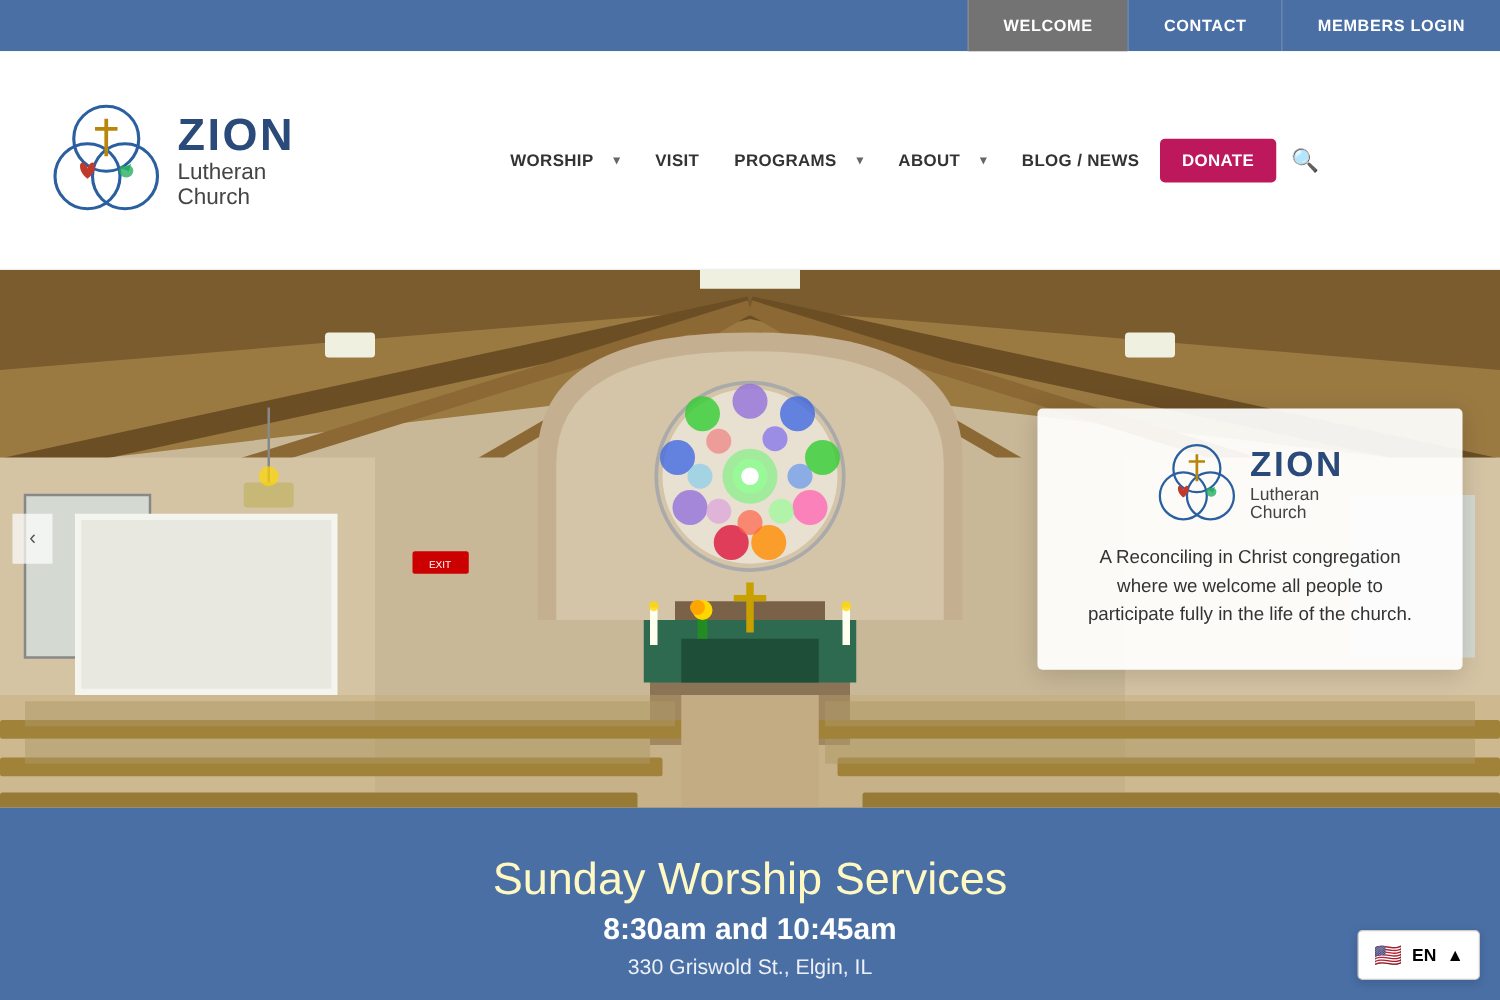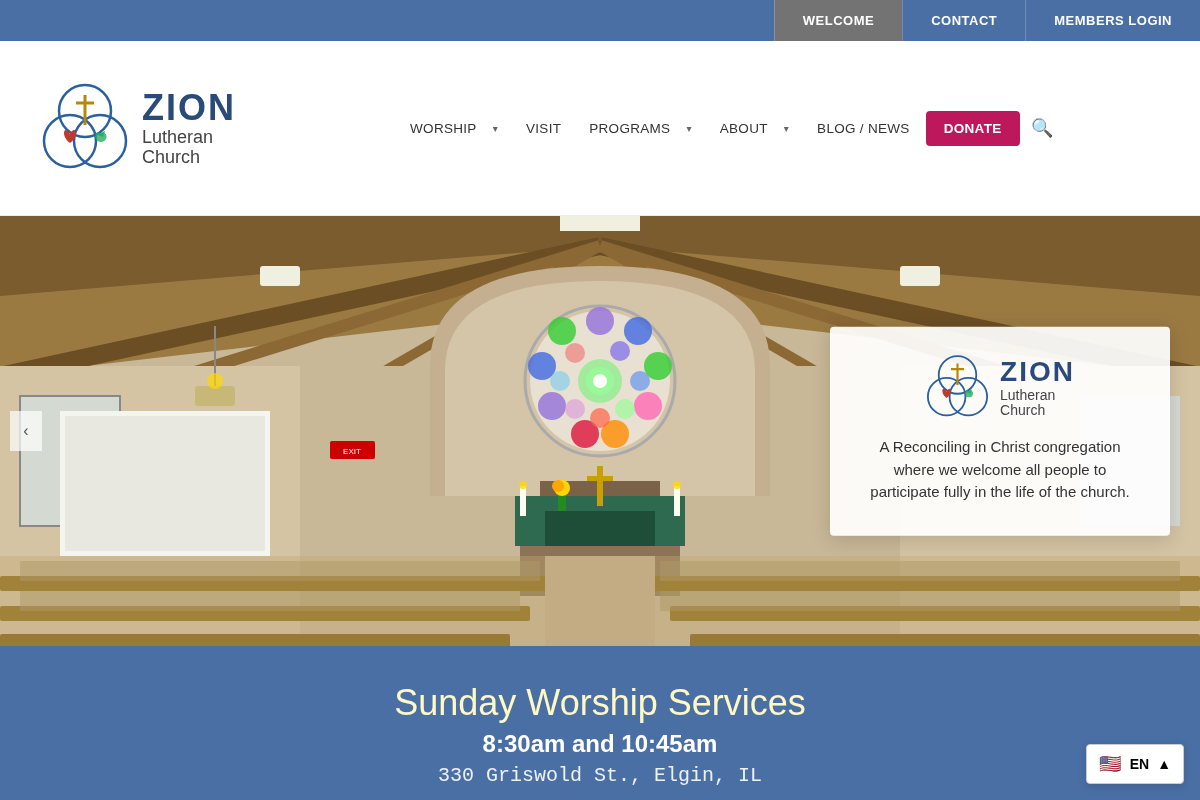--- a/index.html
+++ b/index.html
@@ -79,21 +79,21 @@
       flex: 1;
       justify-content: center;
     }
     .nav-item {
       display: flex;
       align-items: center;
       gap: 16px;
       padding: 8px 12px;
       color: #333;
       font-size: 13.5px;
-      font-weight: 400;
+      font-weight: 700;
       cursor: pointer;
       text-transform: uppercase;
       letter-spacing: 0.3px;
       white-space: nowrap;
     }
     .nav-chevron {
       font-size: 10px;
       color: #666;
     }
     .donate-btn {
@@ -204,24 +204,23 @@
       color: #fef9c3;
       margin-bottom: 6px;
     }
     .info-times {
       font-size: 24px;
       font-weight: 700;
       color: #fff;
       margin-bottom: 6px;
     }
     .info-address {
-      font-size: 20px;
+      font-size: 17px;
       color: rgba(255,255,255,0.9);
       margin-bottom: 22px;
-      font-family: Liberation Mono, monospace;
     }
 
     
     .lang-selector {
       position: fixed;
       bottom: 16px;
       right: 16px;
       background: #fff;
       border: 1px solid #ccc;
       border-radius: 4px;

